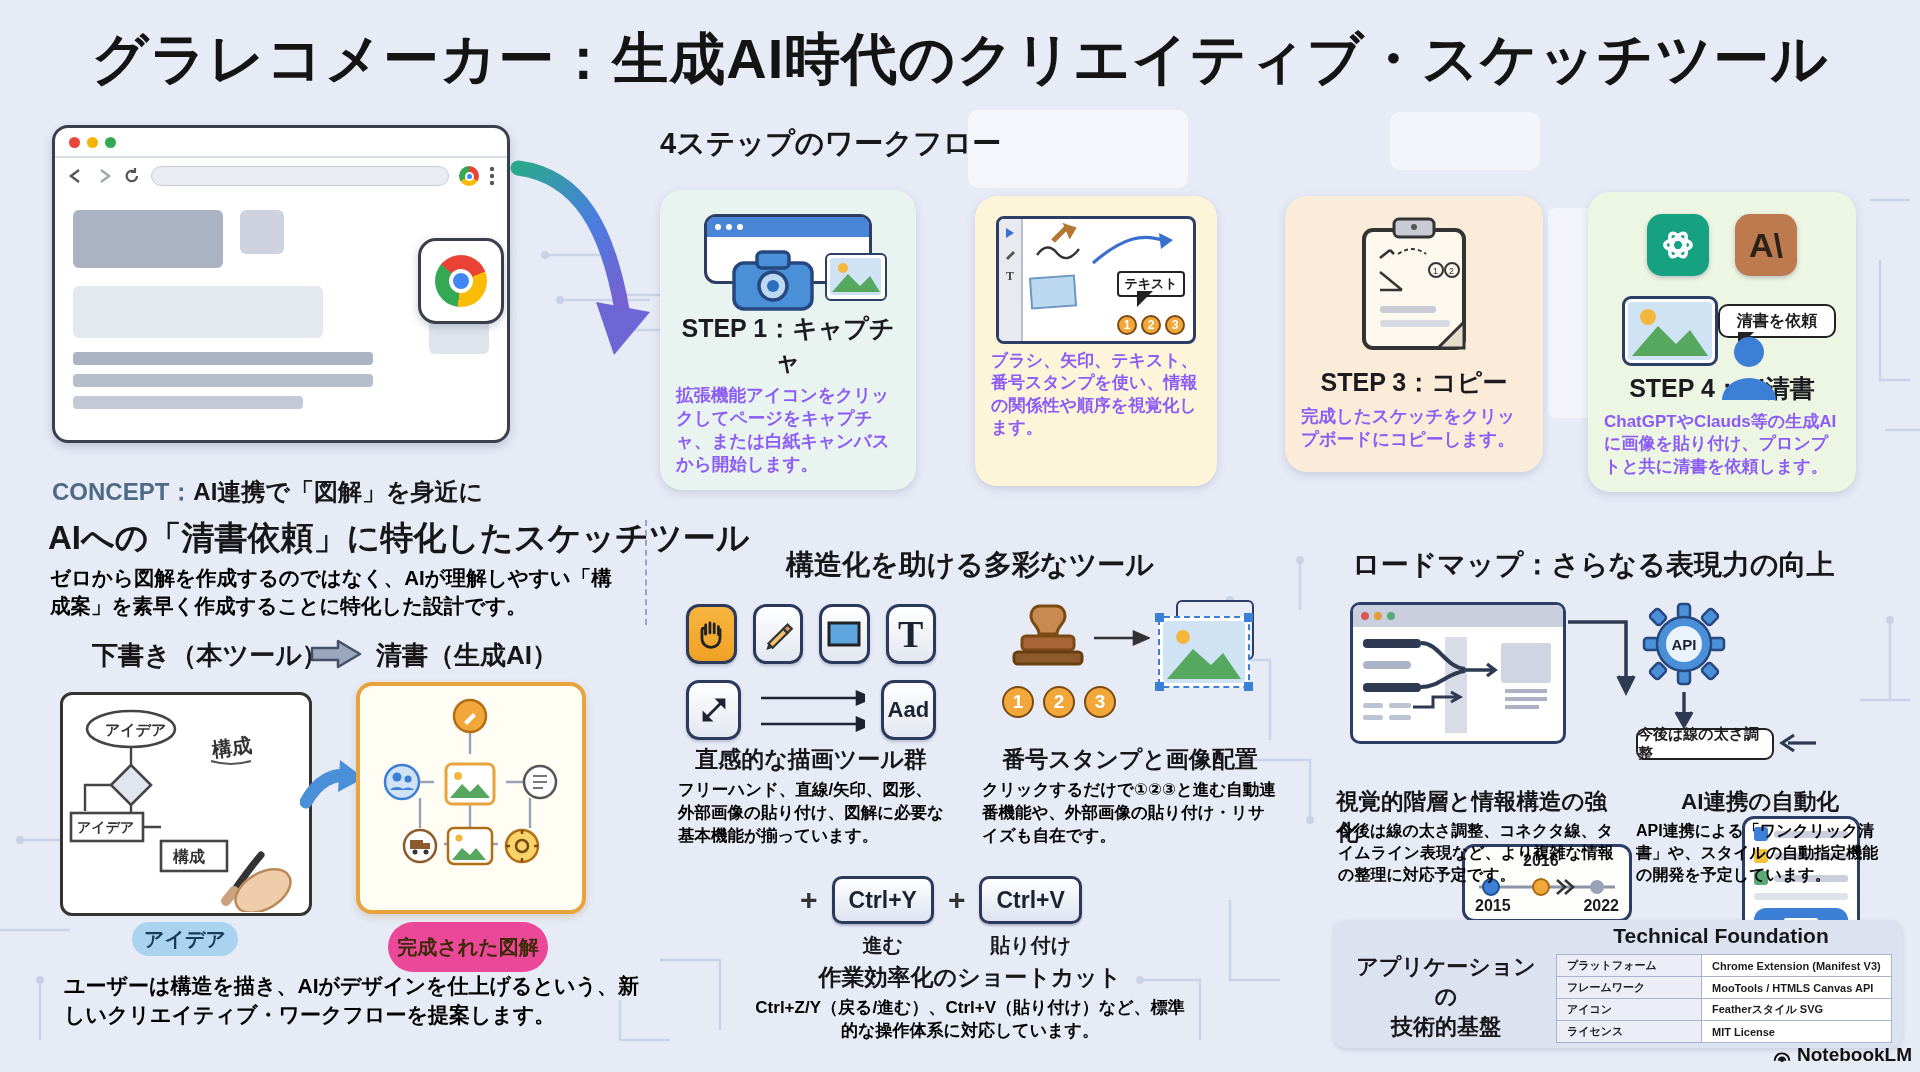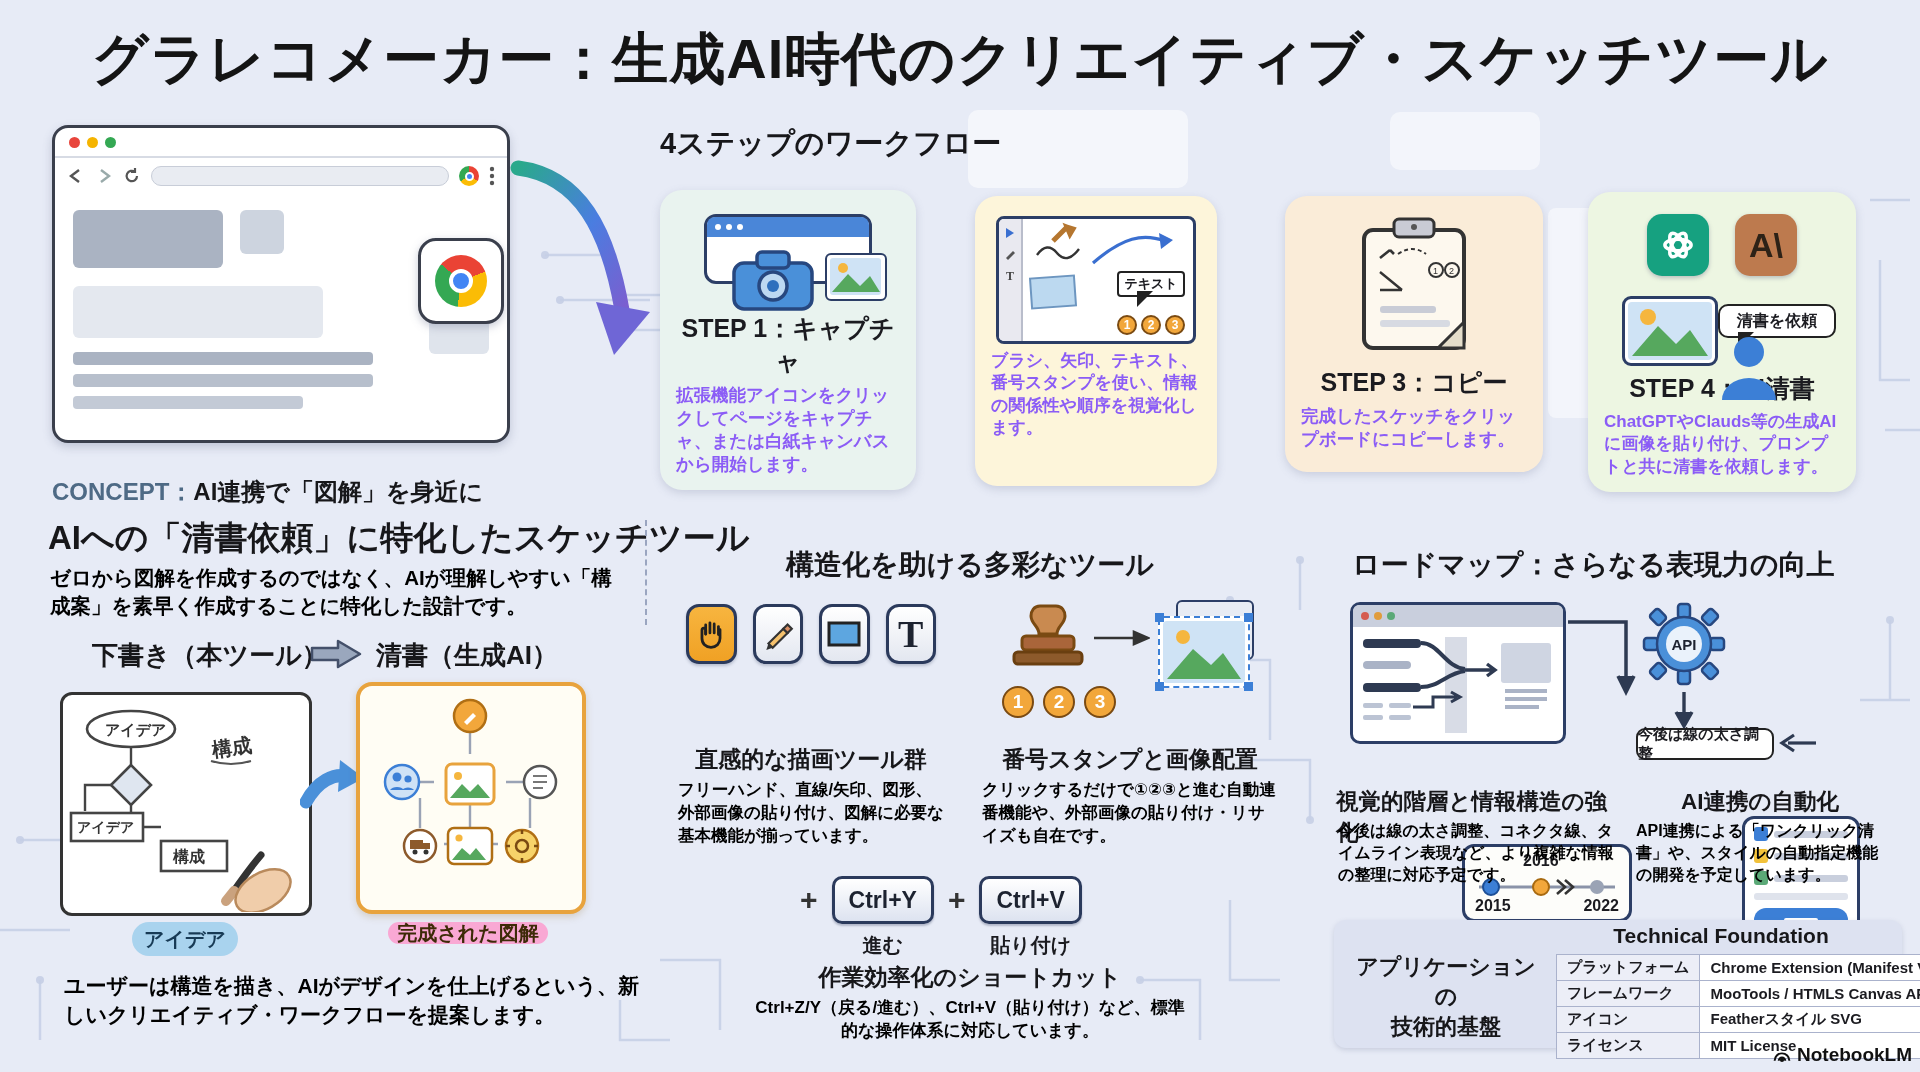--- a/index.html
+++ b/index.html
@@ -20,21 +20,21 @@
   .photo svg{display:block}
   .toolbtn{width:60px;height:60px;border-radius:13px;border:3px solid #2b3a5c;background:linear-gradient(#ffffff,#e3e7f0);display:flex;align-items:center;justify-content:center;box-shadow:0 2px 3px rgba(80,90,120,.3)}
   .toolbtn.sel{background:linear-gradient(#f7b53f,#f0a124)}
   .key{height:48px;border-radius:10px;border:3.5px solid #2b3a5c;background:linear-gradient(#ffffff,#dde3f0);display:flex;align-items:center;justify-content:center;font-size:23px;font-weight:800;color:#1d2330;padding:0 14px;box-shadow:0 2px 2px rgba(80,90,120,.35)}
   .key-label{font-size:20px;font-weight:900;text-align:center;margin-top:8px}
   .plus{font-size:30px;font-weight:800;color:#333;line-height:48px}
   .pill{border-radius:999px;font-weight:900;display:flex;align-items:center;justify-content:center}
   .num-stamp{border-radius:50%;background:#f2a73b;border:2.5px solid #7a4a12;color:#fff;font-weight:900;display:flex;align-items:center;justify-content:center}
   .body-txt{font-weight:700;color:#000000;line-height:1.38}
   .tbl{border-collapse:collapse;background:#fff}
-  .tbl td{border:1.5px solid #aab2cc;padding:3px 10px;font-size:15px;white-space:nowrap}
+  .tbl td{border:1.5px solid #aab2cc;padding:3px 10px;font-size:11px;white-space:nowrap}
   .tbl td.k{background:#eceef7;font-weight:700;width:145px}
   .tbl td.v{font-weight:800}
   .dashed-div{border-left:2.5px dashed #9aa5c0;position:absolute}
   .logo-tile{width:62px;height:62px;border-radius:15px;display:flex;align-items:center;justify-content:center;box-shadow:0 2px 4px rgba(90,90,120,.35)}
   .bubble{background:#ffffff;border:2.5px solid #222;border-radius:10px;font-weight:800;display:flex;align-items:center;justify-content:center;position:relative}
   .bubble:after{content:"";position:absolute;left:18px;bottom:-12px;border:8px solid transparent;border-top-color:#222;border-left-color:#222}
 </style>
 </head>
 <body>
 
@@ -312,21 +312,21 @@
       <path d="M92 174 L102 162 L110 169 L116 162 L126 174 Z" fill="#56a85e"></path>
     <circle cx="162" cy="160" r="16" fill="#f7d36a" stroke="#b06f14" stroke-width="2.5"></circle>
     <circle cx="162" cy="160" r="6" fill="none" stroke="#7a4a12" stroke-width="2.5"></circle>
     <path d="M162 148 v-4 M162 172 v4 M150 160 h-4 M174 160 h4" stroke="#7a4a12" stroke-width="2.5"></path>
   </svg>
 </div>
 
 <div class="pill abs" style="left:132px;top:922px;width:106px;height:34px;background:#a9d3ee;color:#173a55;font-size:20px">
   <span>アイデア</span>
 </div>
-<div class="pill abs" style="left:388px;top:922px;width:160px;height:22px;background:#f9a8d4;color:#3d2a07;font-size:20px">
+<div class="pill abs" style="left:388px;top:922px;width:160px;height:50px;background:#ec4899;color:#3d2a07;font-size:20px">
   <span>完成された図解</span>
 </div>
 
 <div class="abs body-txt" style="left:64px;top:972px;width:580px;font-size:21px;font-weight:800">ユーザーは構造を描き、AIがデザインを仕上げるという、新しいクリエイティブ・ワークフローを提案します。</div>
 
 <div class="abs sec-title" style="left:775px;top:546px;width:390px;text-align:center;font-size:28px">構造化を助ける多彩なツール</div>
 
 <div class="abs" style="left:686px;top:604px;width:250px">
   <div style="display:flex;gap:16px">
     <div class="toolbtn sel">
@@ -342,20 +342,38 @@
         <path d="M21 11 L25 7 L29 11 L25 15 Z" fill="#d98f66" stroke="#333" stroke-width="2"></path>
       </svg>
     </div>
     <div class="toolbtn">
       <svg width="36" height="28">
           <rect x="3" y="3" width="30" height="22" fill="#5da6e0" stroke="#222" stroke-width="3"></rect>
         </svg>
     </div>
     <div class="toolbtn">
       <span style="font-family:'Liberation Serif',serif;font-size:38px;font-weight:700;color:#1d2330">T</span>
+    </div>
+  </div>
+  <div style="display:flex;gap:16px;margin-top:16px;align-items:center">
+    <div class="toolbtn">
+      <svg width="32" height="32" stroke="#1d2330" stroke-width="2.8" fill="#1d2330">
+        <path d="M8 24 L24 8" fill="none"></path>
+          <path d="M20 6 h6 v6 Z"></path>
+          <path d="M6 20 v6 h6 Z"></path>
+      </svg>
+    </div>
+    <svg width="118" height="56" stroke="#1d2330" stroke-width="2.6" fill="#1d2330">
+      <path d="M4 16 h96" fill="none"></path>
+        <path d="M100 10 l14 6 -14 6 Z"></path>
+      <path d="M4 42 h96" fill="none"></path>
+        <path d="M100 36 l14 6 -14 6 Z"></path>
+    </svg>
+    <div class="toolbtn">
+      <span style="font-size:22px;font-weight:800;color:#1d2330">Aad</span>
     </div>
   </div>
 </div>
 
 <div class="abs sec-title" style="left:682px;top:744px;width:258px;text-align:center;font-size:23px">直感的な描画ツール群</div>
 <div class="abs body-txt" style="left:678px;top:778px;width:268px;font-size:16.5px">フリーハンド、直線/矢印、図形、外部画像の貼り付け、図解に必要な基本機能が揃っています。</div>
 
 <div class="abs" style="left:1000px;top:600px;width:270px;height:140px">
   <svg width="84" height="80" style="position:absolute;left:6px;top:0">
     <path d="M34 6 c-6 0 -9 5 -9 10 c0 8 8 10 8 18 h18 c0 -8 8 -10 8 -18 c0 -5 -3 -10 -9 -10 Z" fill="#c98a50" stroke="#7a4a12" stroke-width="3"></path>

